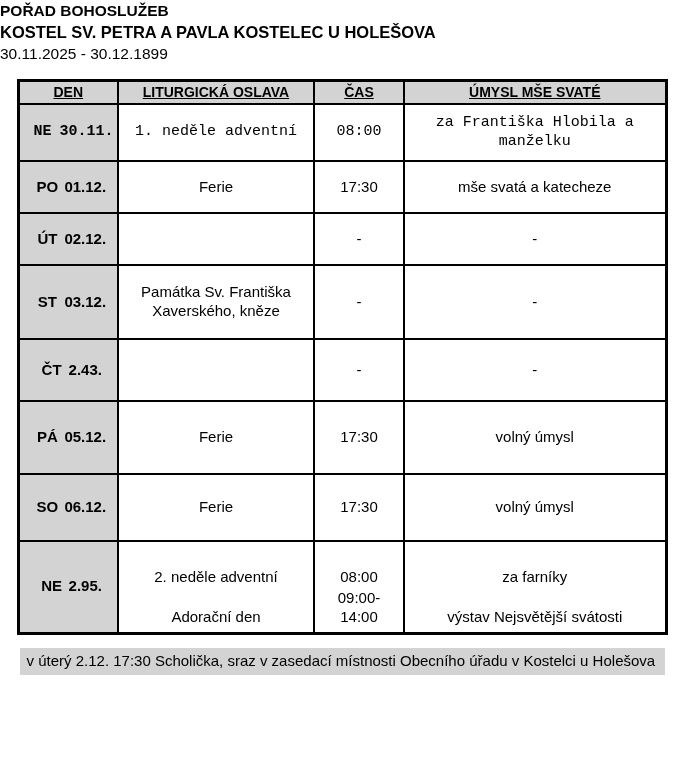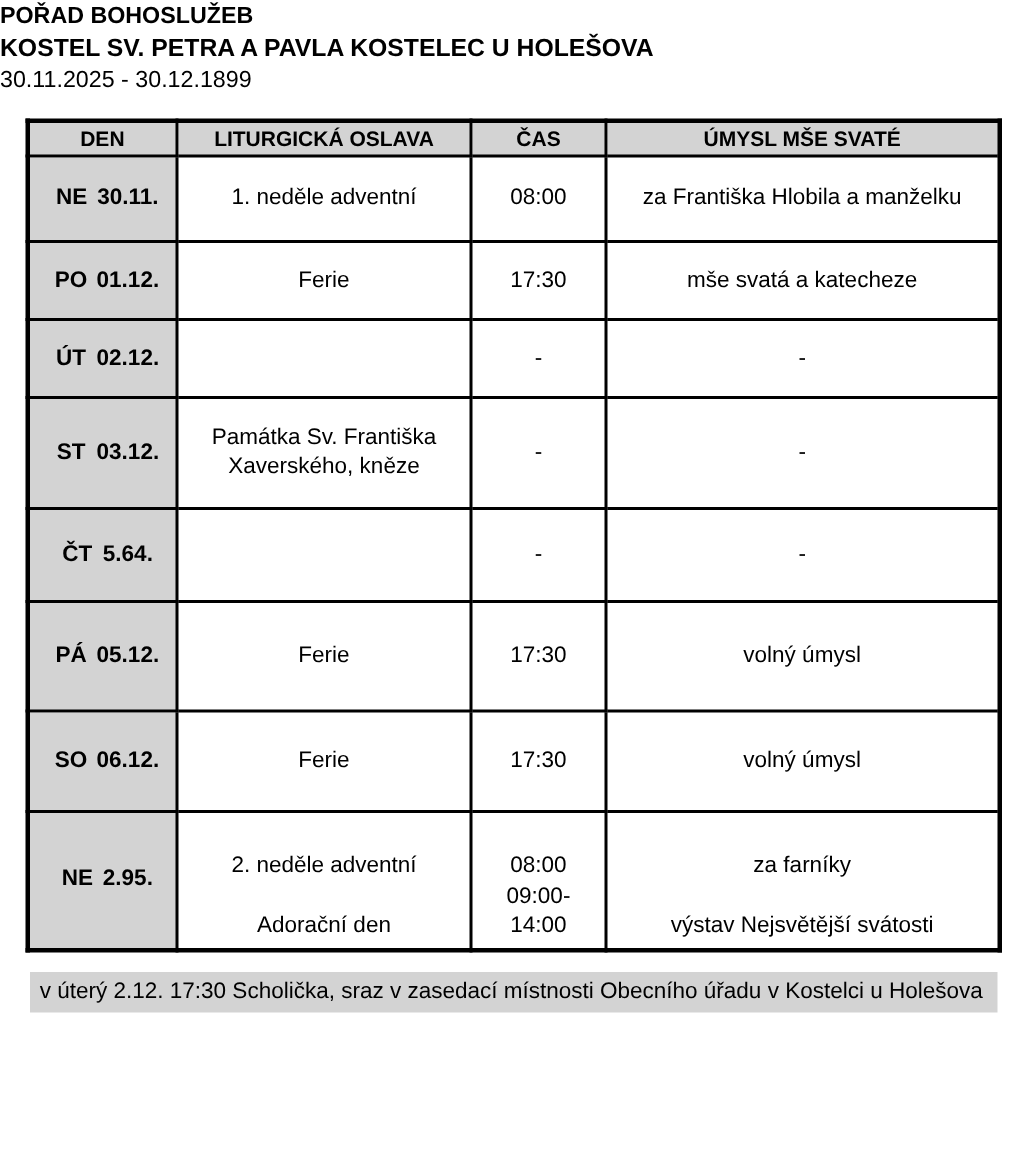--- a/index.html
+++ b/index.html
@@ -57,34 +57,35 @@
     line-height: 1.25;
     padding: 0 6px;
     overflow: hidden;
   }
   table.schedule th {
     background: #d3d3d3;
     font-weight: bold;
     font-size: 14px;
     height: 19px;
     padding: 1px 2px;
+    text-decoration: underline;
   }
   td.day-cell {
     background: #d3d3d3;
     text-align: left;
     font-weight: bold;
     padding: 0 0 0 7px;
     white-space: nowrap;
   }
   td.day-cell .day-abbr {
     display: inline-block;
     width: 34px;
   }
   
-  tbody tr:nth-child(1) { height: 57px; }
+  tbody tr:nth-child(1) { height: 57px; font-family: Liberation Mono, monospace; }
   tbody tr:nth-child(2) { height: 52px; }
   tbody tr:nth-child(3) { height: 52px; }
   tbody tr:nth-child(4) { height: 74px; }
   tbody tr:nth-child(5) { height: 62px; }
   tbody tr:nth-child(6) { height: 73px; }
   tbody tr:nth-child(7) { height: 67px; }
   tbody tr:nth-child(8) { height: 92px; }
 
   
   td.dual-cell { padding: 0; }
@@ -163,21 +164,21 @@
       <tr>
         <td class="day-cell">
           <span class="day-abbr">ST</span><span>03.12.</span>
         </td>
         <td>Památka Sv. Františka Xaverského, kněze</td>
         <td>-</td>
         <td>-</td>
       </tr>
       <tr>
         <td class="day-cell">
-          <span class="day-abbr">ČT</span><span>5.64.</span>
+          <span class="day-abbr">ČT</span><span>2.43.</span>
         </td>
         <td></td>
         <td>-</td>
         <td>-</td>
       </tr>
       <tr>
         <td class="day-cell">
           <span class="day-abbr">PÁ</span><span>05.12.</span>
         </td>
         <td>Ferie</td>

